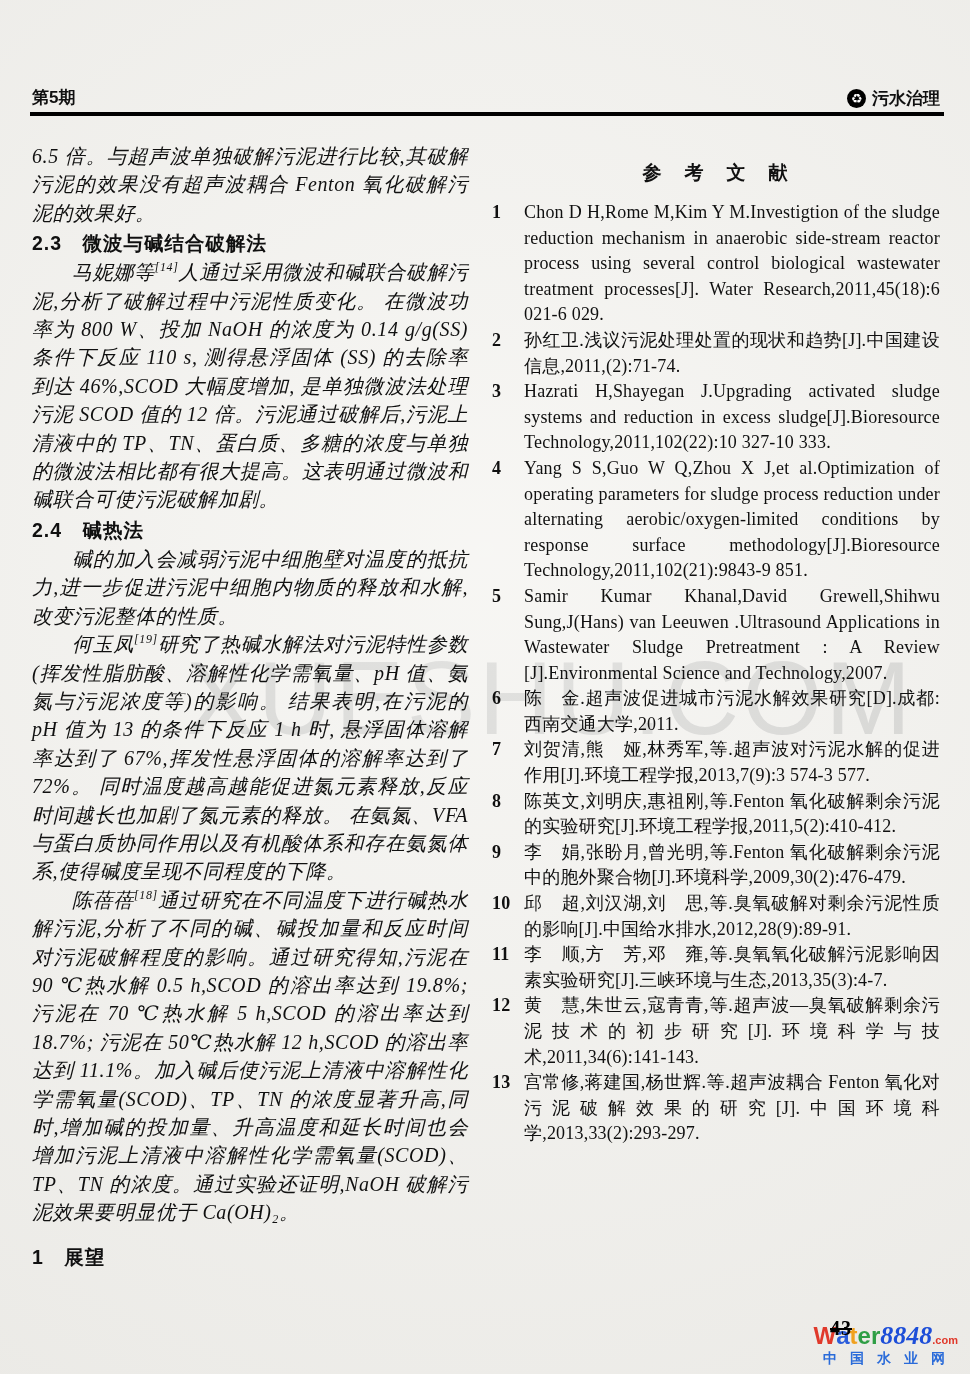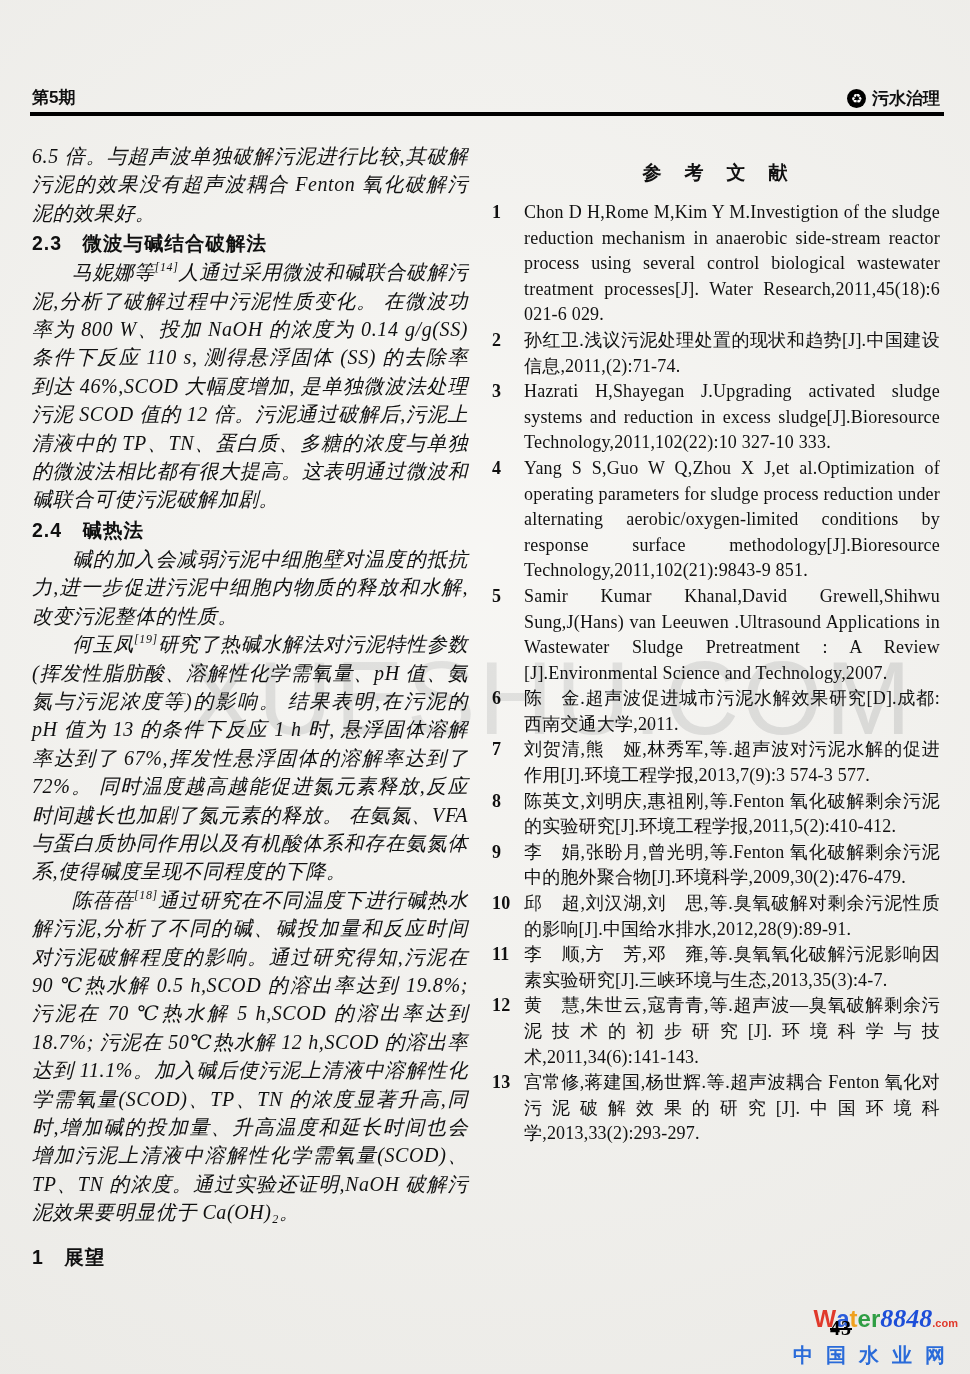--- a/index.html
+++ b/index.html
@@ -69,21 +69,21 @@
     font-family:"Liberation Sans","DejaVu Sans",sans-serif;line-height:1.05;
   }
   .logo-line1{font-size:24px;font-weight:bold;white-space:nowrap;}
   .logo-water span{display:inline-block;}
   .logo-8848{
     font-family:"Liberation Serif","DejaVu Serif",serif;
     font-style:italic;color:#1d4ed8;font-size:26px;font-weight:bold;
   }
   .logo-com{font-size:11px;color:#e0392b;font-weight:bold;vertical-align:baseline;}
   .logo-line2{
-    margin-top:13px;color:#2a6bd9;font-size:20px;font-weight:bold;
+    margin-top:2px;color:#2a6bd9;font-size:14px;font-weight:bold;
     letter-spacing:13px;white-space:nowrap;
   }
   .page-number{
     position:absolute;right:118px;bottom:34px;z-index:4;
     font-size:20px;font-weight:bold;color:#000;
     text-decoration:line-through;letter-spacing:1px;
   }
 </style>
 </head>
 <body>

